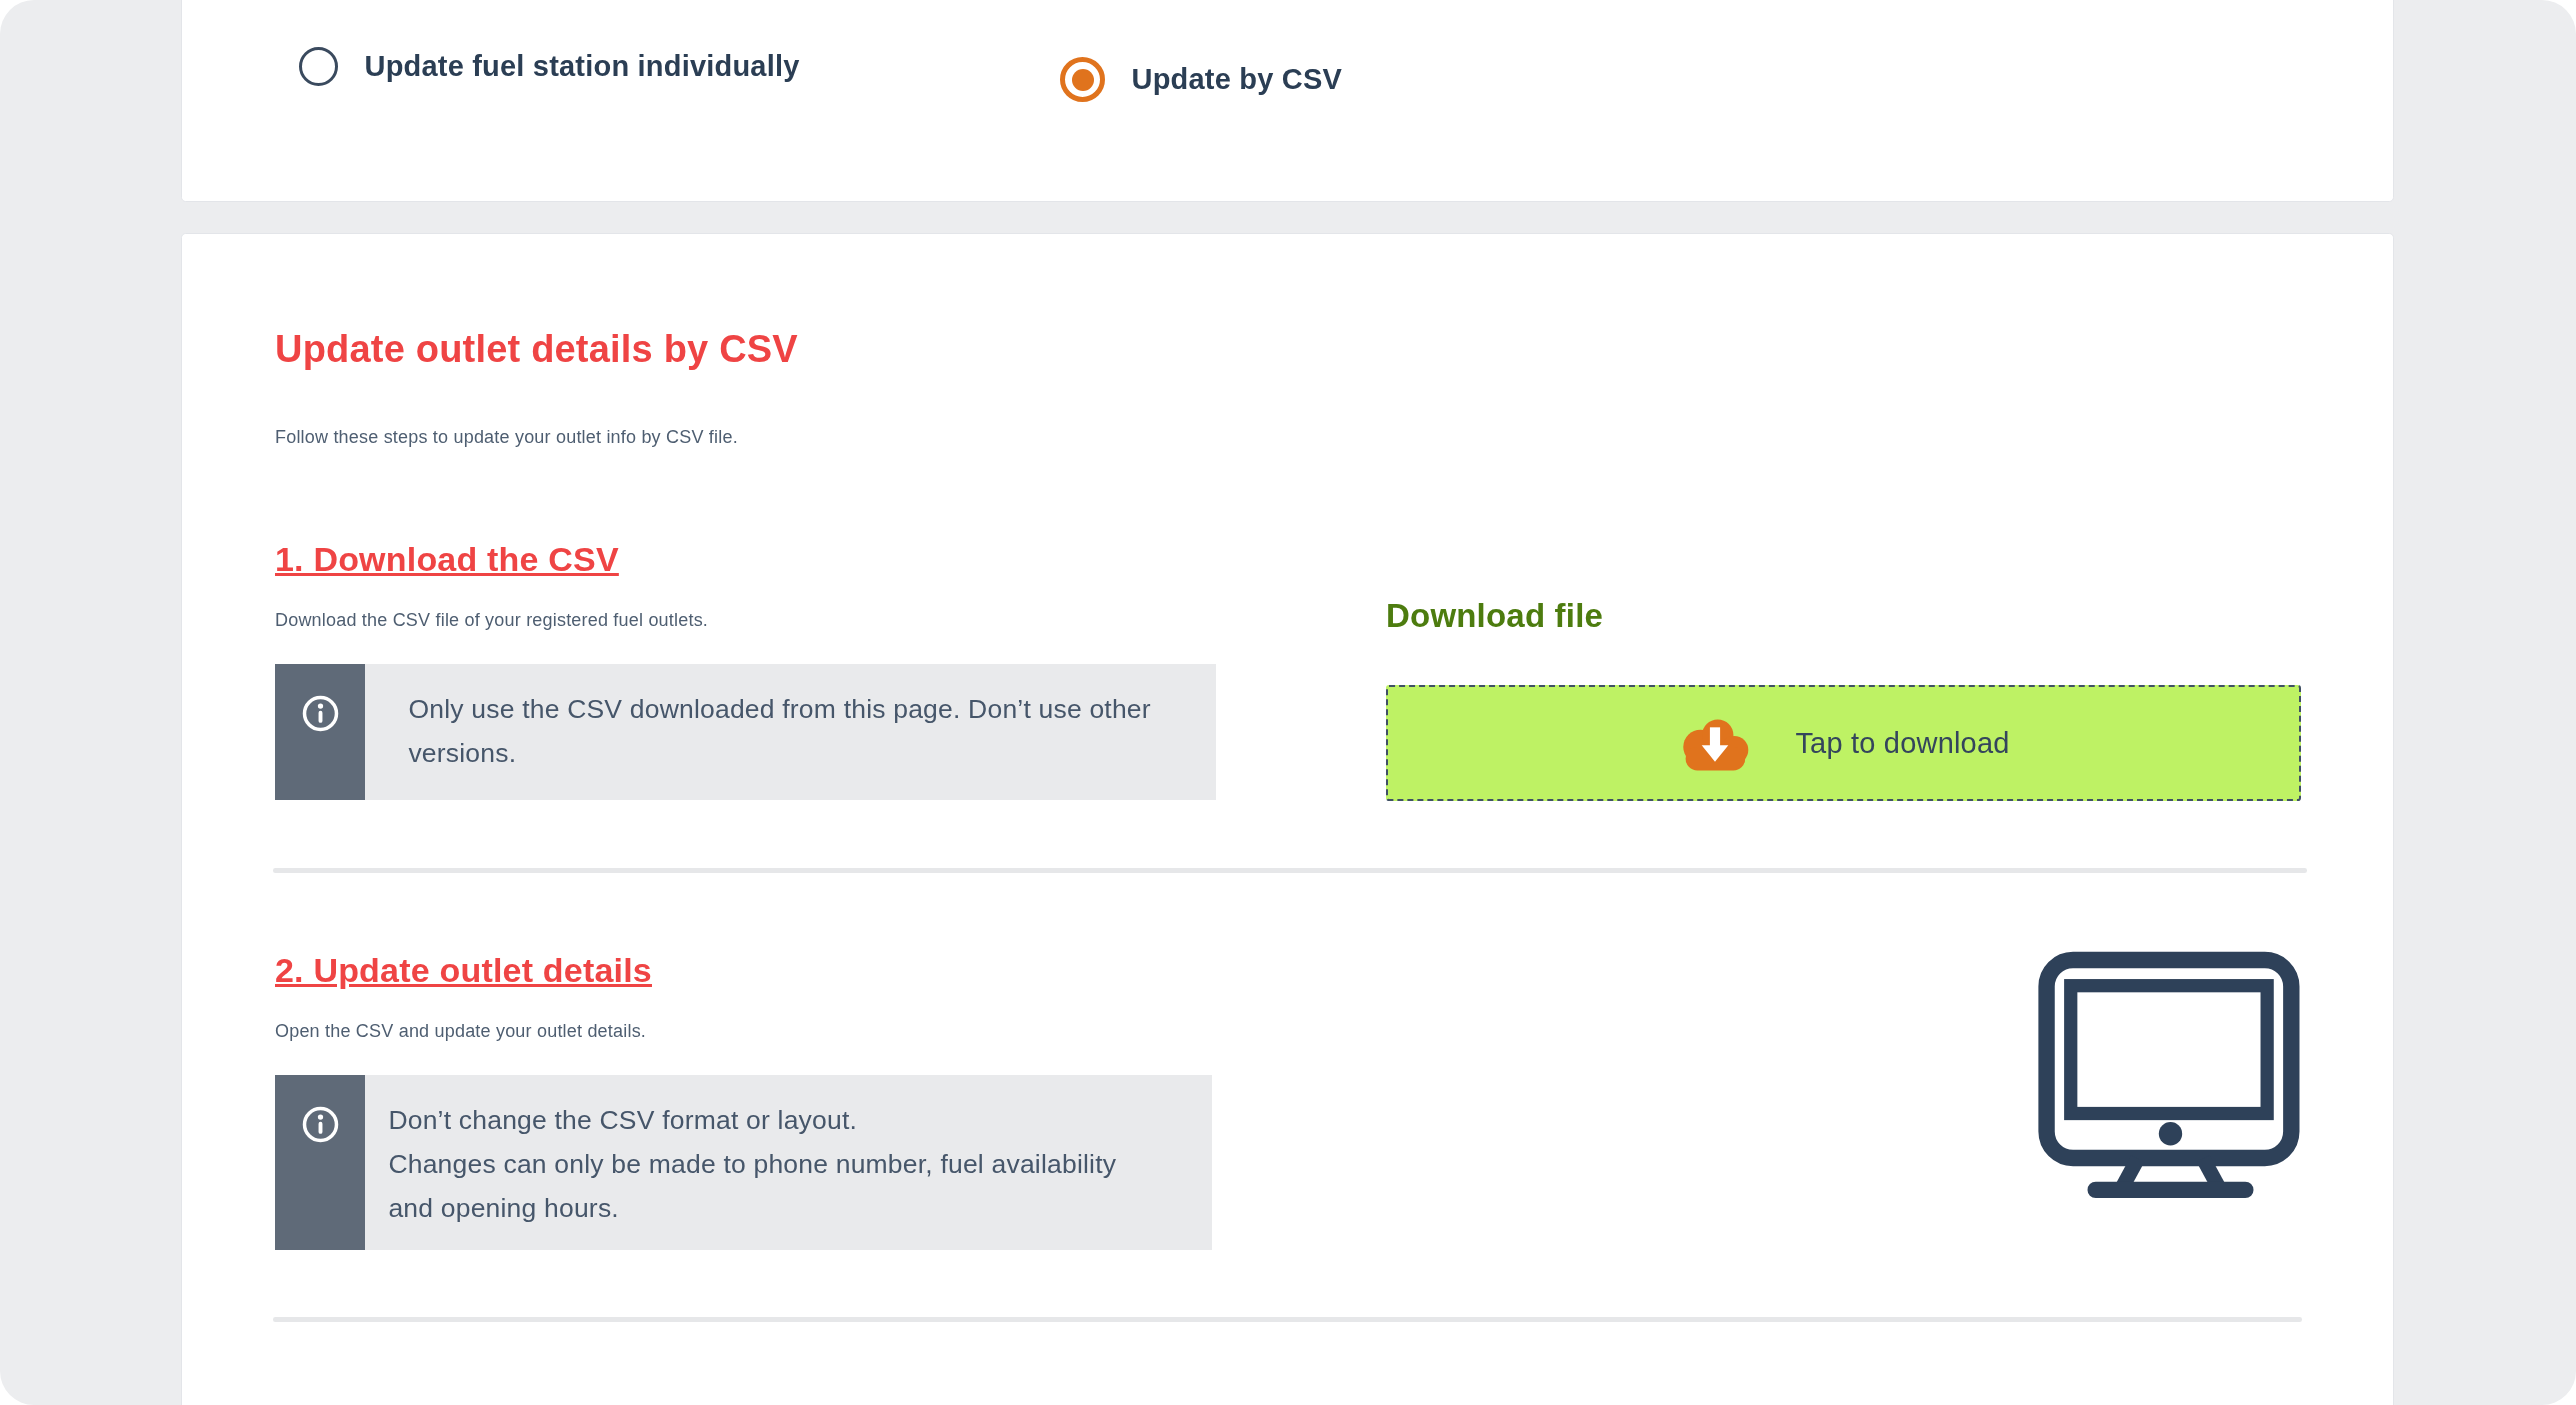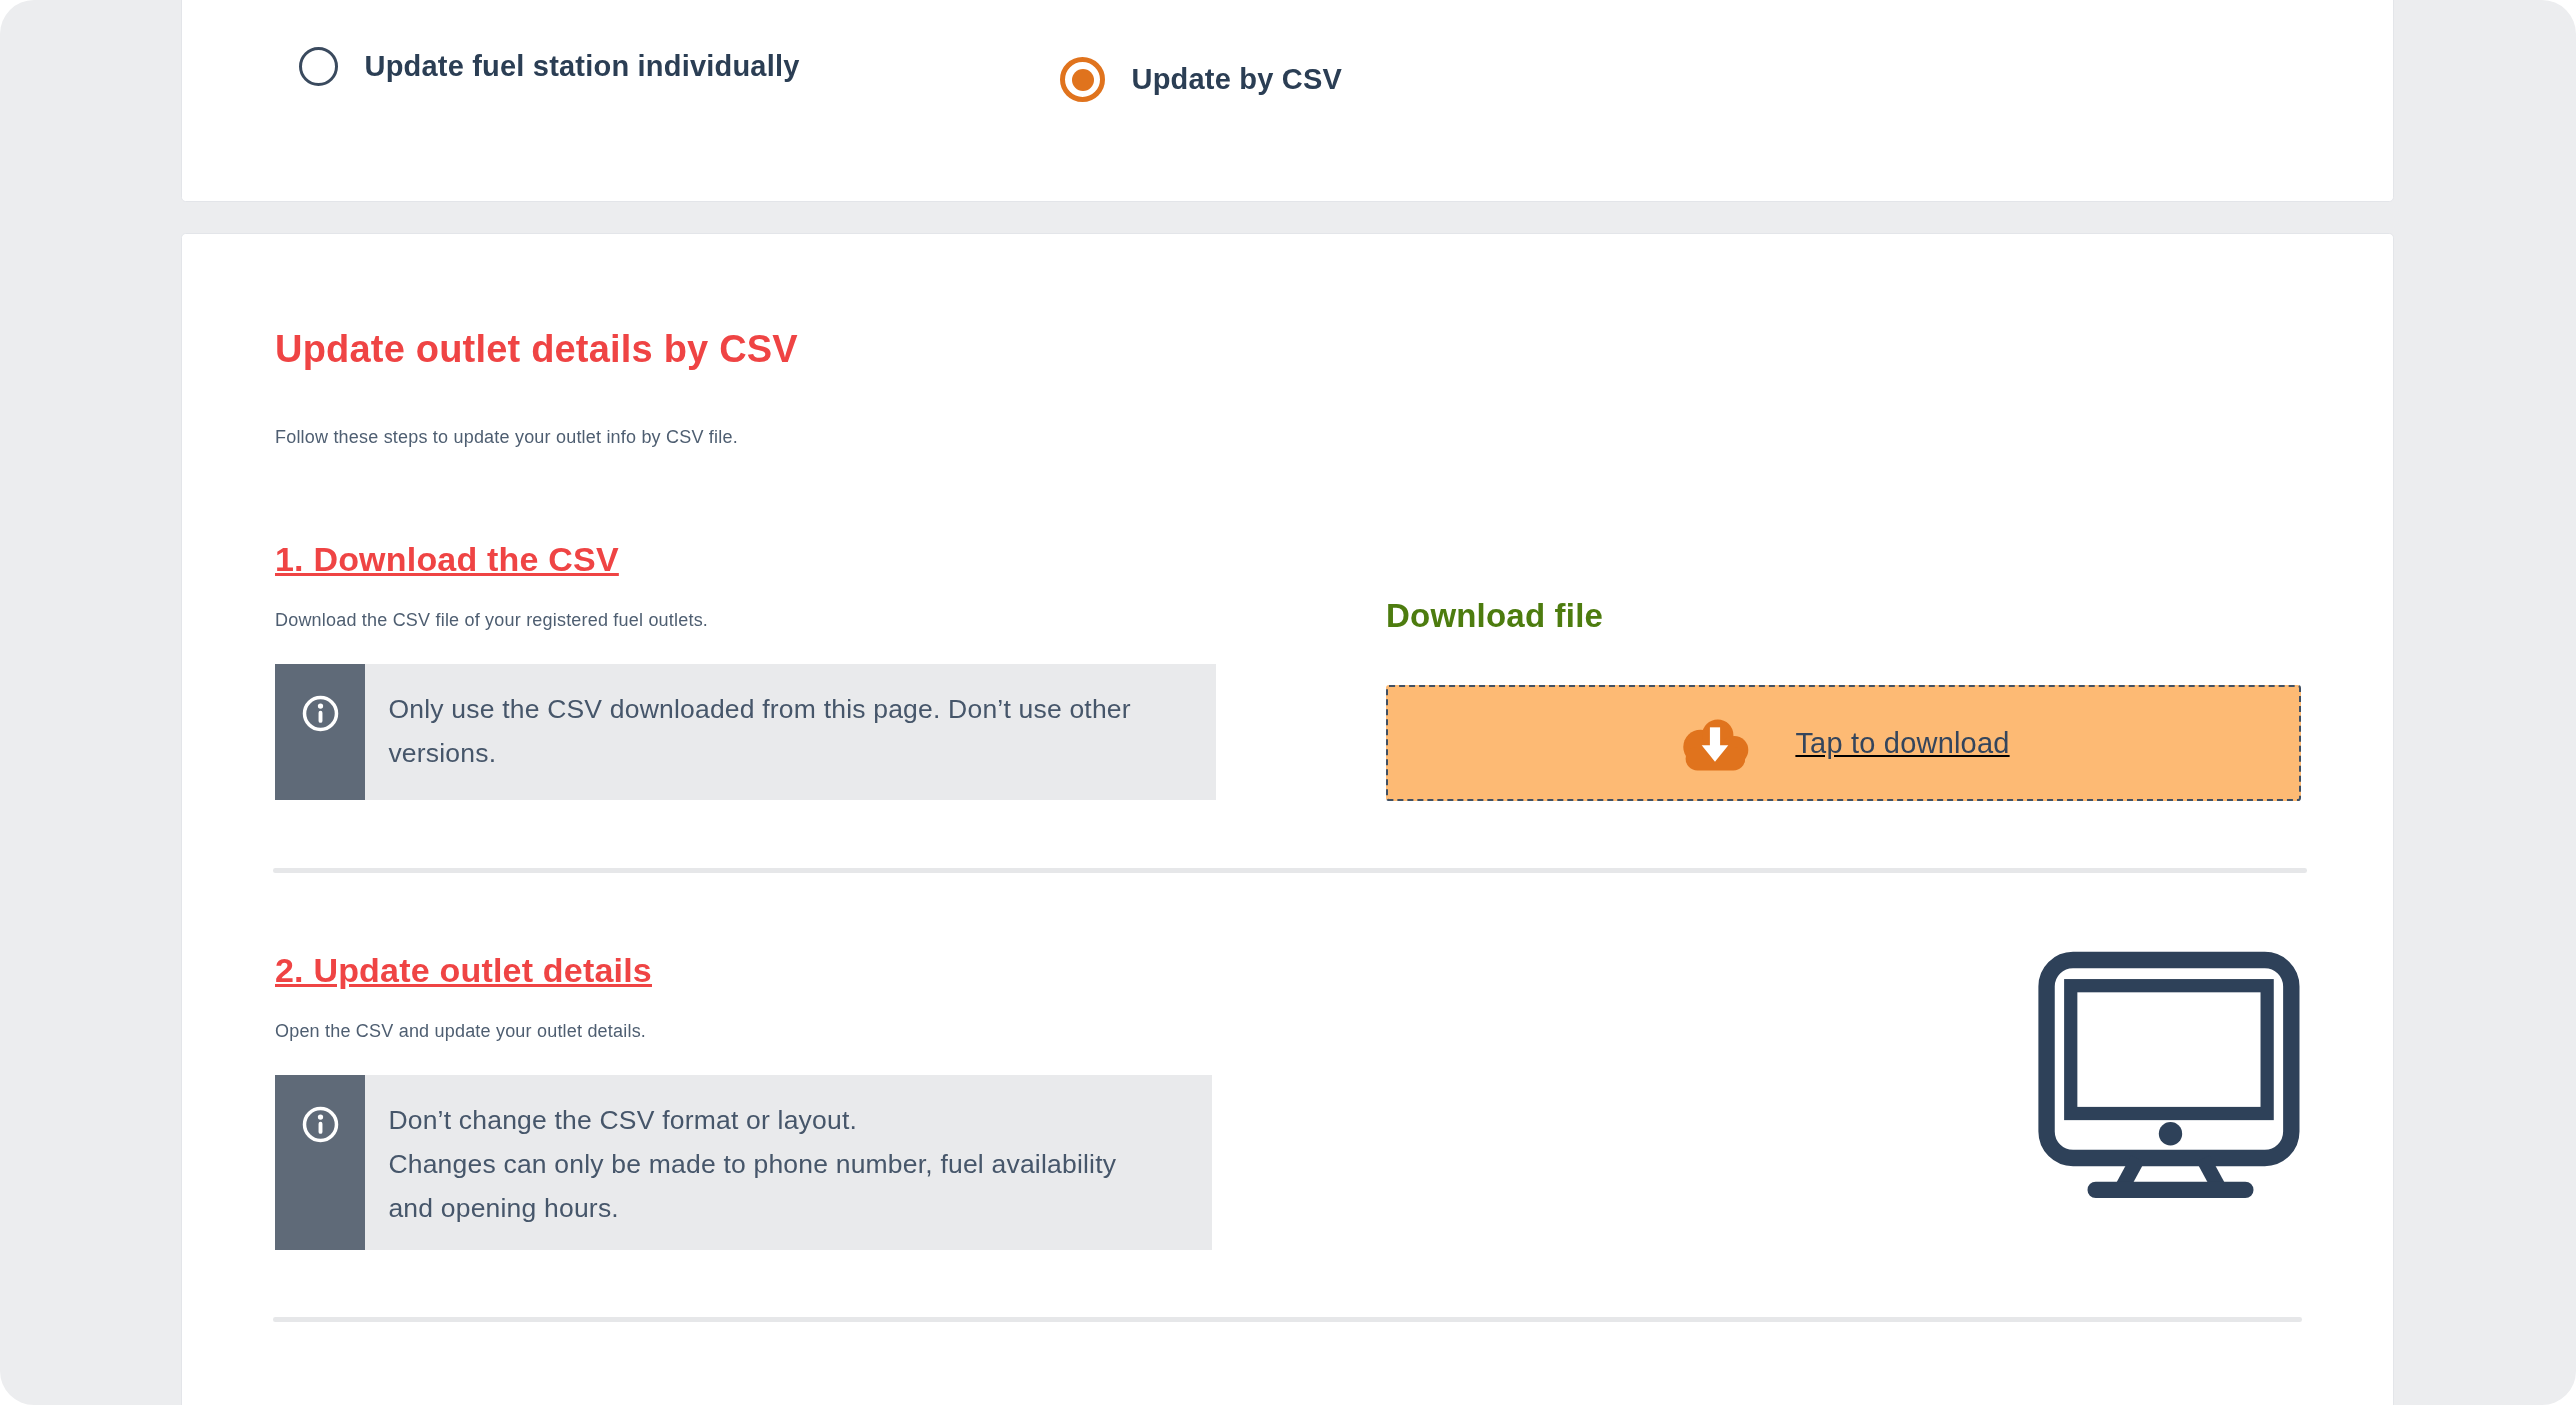--- a/index.html
+++ b/index.html
@@ -55,21 +55,21 @@
   .note-body{
     padding:23.4px 31px 0 23.4px;font-size:26.5px;line-height:44px;color:#46566a;letter-spacing:0.2px;
   }
   .note-body .note-line{max-width:773px;}
 
   .download-heading{
     position:absolute;margin:0;font-size:33px;font-weight:bold;color:#4d7c0f;letter-spacing:0.2px;
   }
   .download-btn{
     position:absolute;display:flex;align-items:center;justify-content:center;gap:42px;
-    border:2.3px dashed #3f5064;border-radius:3.1px;background:#fdba74;box-sizing:border-box;cursor:pointer;text-decoration:underline;
+    border:2.3px dashed #3f5064;border-radius:3.1px;background:#bef264;box-sizing:border-box;cursor:pointer;
   }
   .download-btn-label{font-size:29px;color:#34455c;font-weight:500;letter-spacing:0.2px;}
 
   .divider{position:absolute;height:4.7px;background:#e6e7e9;border-radius:2.3px;}
 
   .monitor{position:absolute;}
 </style>
 </head>
 <body>
 
@@ -92,21 +92,21 @@
   <section class="card card-main">
 
     <h1 class="title" style="left:93px;top:94px;">Update outlet details by CSV</h1>
 
     <p class="intro" style="left:93px;top:193px;">Follow these steps to update your outlet info by CSV file.</p>
 
     <h2 class="step-heading" style="left:93px;top:306px;">1. Download the CSV</h2>
 
     <p class="step-desc" style="left:93px;top:376px;">Download the CSV file of your registered fuel outlets.</p>
 
-    <div class="note" style="left:93px;top:430px;width:941px;height:136px;">
+    <div class="note" style="left:93px;top:430px;width:941px;height:136px;gap:20px;">
       <div class="note-strip">
         <svg width="39" height="39" viewBox="0 0 50 50">
           <circle cx="25" cy="25" r="20.5" fill="none" stroke="#ffffff" stroke-width="4.5"></circle>
           <circle cx="25" cy="15.5" r="3.4" fill="#ffffff"></circle>
           <rect x="22.5" y="21.5" width="5" height="15.5" rx="2.4" fill="#ffffff"></rect>
         </svg>
       </div>
       <div class="note-body">
         <div class="note-line">Only use the CSV downloaded from this page. Don’t use other versions.</div>
       </div>

